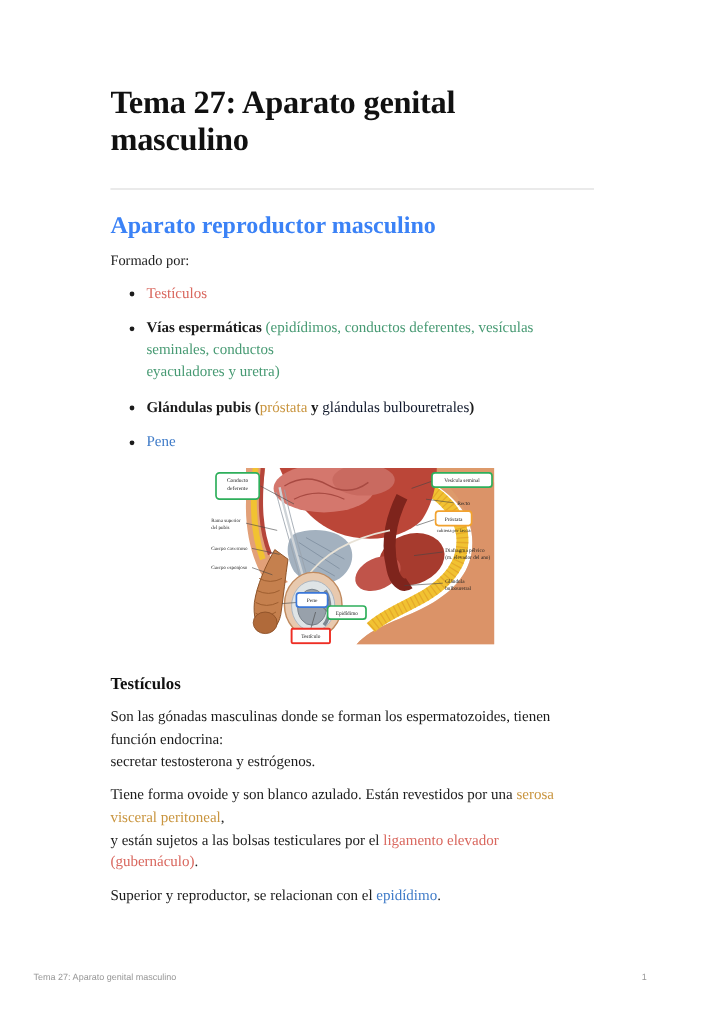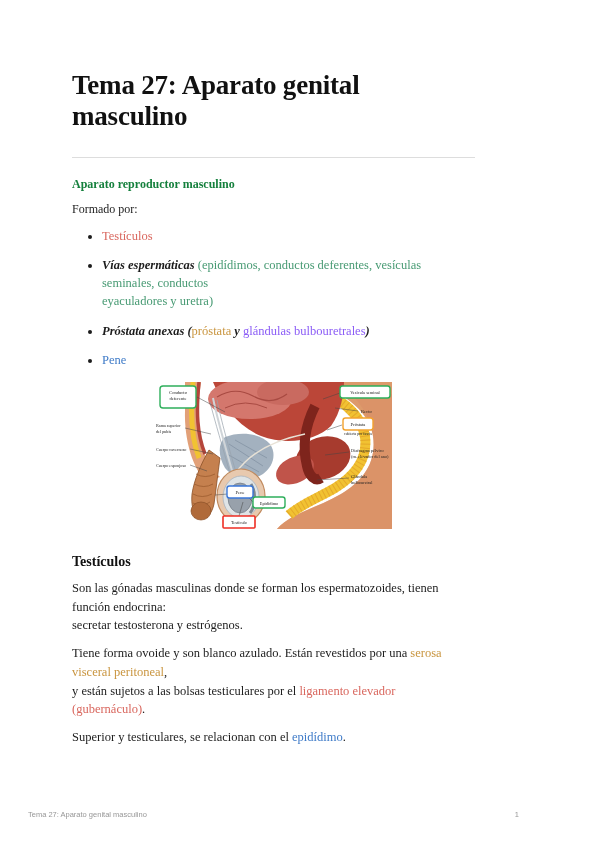--- a/index.html
+++ b/index.html
@@ -3,39 +3,40 @@
 <meta charset="utf-8">
 <style>
   html,body{margin:0;padding:0;background:#fff;}
   .page{
     position:relative;
     width:547px;height:848px;
     background:#ffffff;
     overflow:hidden;
     font-family:"Liberation Serif", serif;
     color:#1c1c1c;
+    padding-left:20px;
   }
   .content{padding:0 72px;}
   h1.doc-title{
     margin:70px 0 0 0;
     font-size:27px;
     line-height:1.15;
     font-weight:700;
     color:#111;
     letter-spacing:-0.2px;
   }
   hr.divider{
     border:none;border-top:1px solid #dddddd;
     margin:25px 0 0 0;
   }
   h2.section-heading{
     margin:19px 0 0 0;
-    font-size:12px;
+    font-size:20px;
     font-weight:700;
-    color:#15803d;
+    color:#3b82f6;
   }
   p.lead{
     margin:10px 0 0 0;
     font-size:12px;
   }
   ul.bullet-list{
     margin:10px 0 0 0;
     padding-left:30px;
   }
   ul.bullet-list li{
@@ -53,25 +54,25 @@
     font-size:14px;
     font-weight:700;
     color:#111;
   }
   p.body-p{
     margin:9px 16px 0 0;
     font-size:12.5px;
     line-height:1.5;
     white-space:pre-wrap;
   }
-  .seg-bold{font-weight:700;font-style:italic;}
+  .seg-bold{font-weight:700;}
   .c-red{color:#d9675e;}
   .c-green{color:#479a73;}
   .c-orange{color:#c9953f;}
-  .c-purple{color:#8b5cf6;}
+  .c-purple{color:#0f172a;}
   .c-blue{color:#3f7bc8;}
   .footer{
     position:absolute;
     left:28px;right:28px;bottom:29px;
     display:flex;
     justify-content:space-between;
     font-family:"Liberation Sans", sans-serif;
     font-size:7.5px;
     color:#979797;
   }
@@ -89,21 +90,21 @@
     <hr class="divider">
 
     <h2 class="section-heading">Aparato reproductor masculino</h2>
 
     <p class="lead">Formado por:</p>
 
     <ul class="bullet-list">
       <li><span class="c-red">Testículos</span></li>
       <li><span class="seg-bold">Vías espermáticas </span><span class="c-green">(epidídimos, conductos deferentes, vesículas seminales, conductos
 eyaculadores y uretra)</span></li>
-      <li><span class="seg-bold">Próstata anexas </span><span class="seg-bold">(</span><span class="c-orange">próstata</span><span class="seg-bold"> y </span><span class="c-purple">glándulas bulbouretrales</span><span class="seg-bold">)</span></li>
+      <li><span class="seg-bold">Glándulas pubis </span><span class="seg-bold">(</span><span class="c-orange">próstata</span><span class="seg-bold"> y </span><span class="c-purple">glándulas bulbouretrales</span><span class="seg-bold">)</span></li>
       <li><span class="c-blue">Pene</span></li>
     </ul>
 
     <div class="fig-wrap">
       <svg viewBox="0 0 237 147" width="237" height="147" xmlns="http://www.w3.org/2000/svg">
 
         <path d="M148,0 C185,6 214,28 218,54 C222,82 206,100 186,112 C160,127 136,131 122,147 L237,147 L237,0 Z" fill="#dd9a6b"></path>
         <path d="M122,147 C136,131 160,127 186,112 C206,100 222,82 218,54 C216,40 208,22 195,12 L237,12 L237,147 Z" fill="#d98e66" opacity="0.55"></path>
 
         <path d="M152,4 C182,12 207,32 210,55 C213,78 198,95 180,106 C163,116 146,122 134,133" fill="none" stroke="#f1c232" stroke-width="10"></path>
@@ -193,21 +194,21 @@
         </g>
       </svg>
     </div>
 
     <h3 class="sub-heading">Testículos</h3>
 
     <p class="body-p"><span>Son las gónadas masculinas donde se forman los espermatozoides, tienen función endocrina:
 secretar testosterona y estrógenos.</span></p>
     <p class="body-p"><span>Tiene forma ovoide y son blanco azulado. Están revestidos por una </span><span class="c-orange">serosa visceral peritoneal</span><span>,
 y están sujetos a las bolsas testiculares por el </span><span class="c-red">ligamento elevador (gubernáculo)</span><span>.</span></p>
-    <p class="body-p"><span>Superior y testiculares, se relacionan con el </span><span class="c-blue">epidídimo</span><span>.</span></p>
+    <p class="body-p"><span>Superior y reproductor, se relacionan con el </span><span class="c-blue">epidídimo</span><span>.</span></p>
 
   </div>
 
   <div class="footer">
     <span>Tema 27: Aparato genital masculino</span>
     <span>1</span>
   </div>
 </div>
 
 </body></html>

